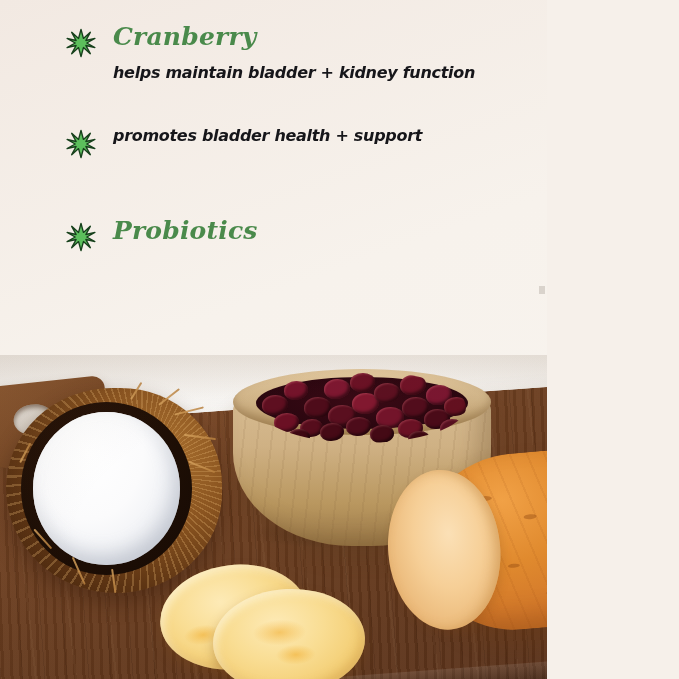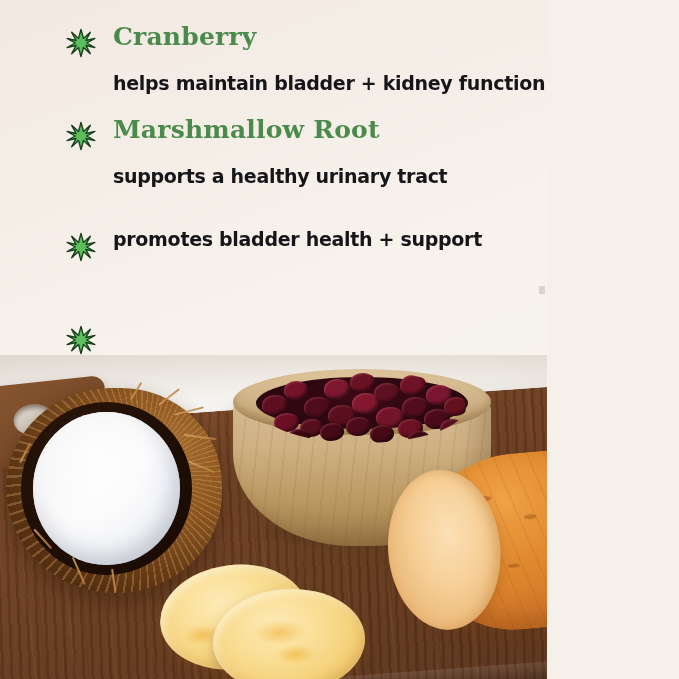--- a/index.html
+++ b/index.html
@@ -7,20 +7,21 @@
     width:679px;height:679px;
     font-family:"Liberation Sans", sans-serif;
     background:#f6f0ea;
     overflow:hidden;
   }
   .canvas{
     position:relative;
     width:547px;height:679px;
     overflow:hidden;
     background:linear-gradient(160deg,#f2e9e2 0%,#f7f2ec 45%,#f8f4ef 100%);
+    font-style:italic;
   }
 
   
   .benefits{
     position:absolute;
     left:0;top:0;
     width:679px;
     padding-top:22px;
     z-index:40;
   }
@@ -42,25 +43,25 @@
     font-size:25px;
     line-height:30px;
     letter-spacing:.2px;
     color:#4a8a4b;
     margin:0;
     white-space:nowrap;
   }
   .b-sub{
     font-family:"DejaVu Sans", sans-serif;
     font-weight:700;
-    font-size:19px;
+    font-size:16px;
     line-height:26px;
     letter-spacing:-.3px;
     color:#16161a;
-    margin:18px 0 0 0;
+    margin:8px 0 0 0;
     white-space:nowrap;
   }
 
   
   .photo{
     position:absolute;
     left:0;top:355px;
     width:679px;height:324px;
     overflow:hidden;
     background:linear-gradient(180deg,#f7f3ee 0%,#fbfaf8 14%,#fdfdfd 34%,#fafafa 100%);
@@ -251,39 +252,33 @@
   <div class="benefits">
 
     <div class="benefit">
       <svg class="star-icon" viewBox="0 0 32 32">
         <path d="M16 1.5 L18.6 11.1 L25.9 4.6 L21.2 13.3 L30.8 11.2 L22.2 16 L30.8 20.8 L21.2 18.7 L25.9 27.4 L18.6 20.9 L16 30.5 L13.4 20.9 L6.1 27.4 L10.8 18.7 L1.2 20.8 L9.8 16 L1.2 11.2 L10.8 13.3 L6.1 4.6 L13.4 11.1 Z" fill="#5cbf5c" stroke="#17401c" stroke-width="1.5" stroke-linejoin="round"></path>
       </svg>
       <p class="b-title">Cranberry</p>
       <p class="b-sub">helps maintain bladder + kidney function</p>
     </div>
 
-    <div class="benefit">
-      <svg class="star-icon" viewBox="0 0 32 32">
-        <path d="M16 1.5 L18.6 11.1 L25.9 4.6 L21.2 13.3 L30.8 11.2 L22.2 16 L30.8 20.8 L21.2 18.7 L25.9 27.4 L18.6 20.9 L16 30.5 L13.4 20.9 L6.1 27.4 L10.8 18.7 L1.2 20.8 L9.8 16 L1.2 11.2 L10.8 13.3 L6.1 4.6 L13.4 11.1 Z" fill="#5cbf5c" stroke="#17401c" stroke-width="1.5" stroke-linejoin="round"></path>
-      </svg>
-      <p class="b-title">Marshmallow Root</p>
-      <p class="b-sub">supports a healthy urinary tract</p>
-    </div>
 
     <div class="benefit">
       <svg class="star-icon" viewBox="0 0 32 32">
         <path d="M16 1.5 L18.6 11.1 L25.9 4.6 L21.2 13.3 L30.8 11.2 L22.2 16 L30.8 20.8 L21.2 18.7 L25.9 27.4 L18.6 20.9 L16 30.5 L13.4 20.9 L6.1 27.4 L10.8 18.7 L1.2 20.8 L9.8 16 L1.2 11.2 L10.8 13.3 L6.1 4.6 L13.4 11.1 Z" fill="#5cbf5c" stroke="#17401c" stroke-width="1.5" stroke-linejoin="round"></path>
       </svg>
       <p class="b-sub">promotes bladder health + support</p>
     </div>
 
     <div class="benefit">
       <svg class="star-icon" viewBox="0 0 32 32">
         <path d="M16 1.5 L18.6 11.1 L25.9 4.6 L21.2 13.3 L30.8 11.2 L22.2 16 L30.8 20.8 L21.2 18.7 L25.9 27.4 L18.6 20.9 L16 30.5 L13.4 20.9 L6.1 27.4 L10.8 18.7 L1.2 20.8 L9.8 16 L1.2 11.2 L10.8 13.3 L6.1 4.6 L13.4 11.1 Z" fill="#5cbf5c" stroke="#17401c" stroke-width="1.5" stroke-linejoin="round"></path>
       </svg>
+      <p class="b-title">Probiotics</p>
     </div>
 
   </div>
 
   <div class="photo">
     <div class="wall-shadow"></div>
     <div class="table-line"></div>
 
     <div class="board">
       <div class="board-grain"></div>

